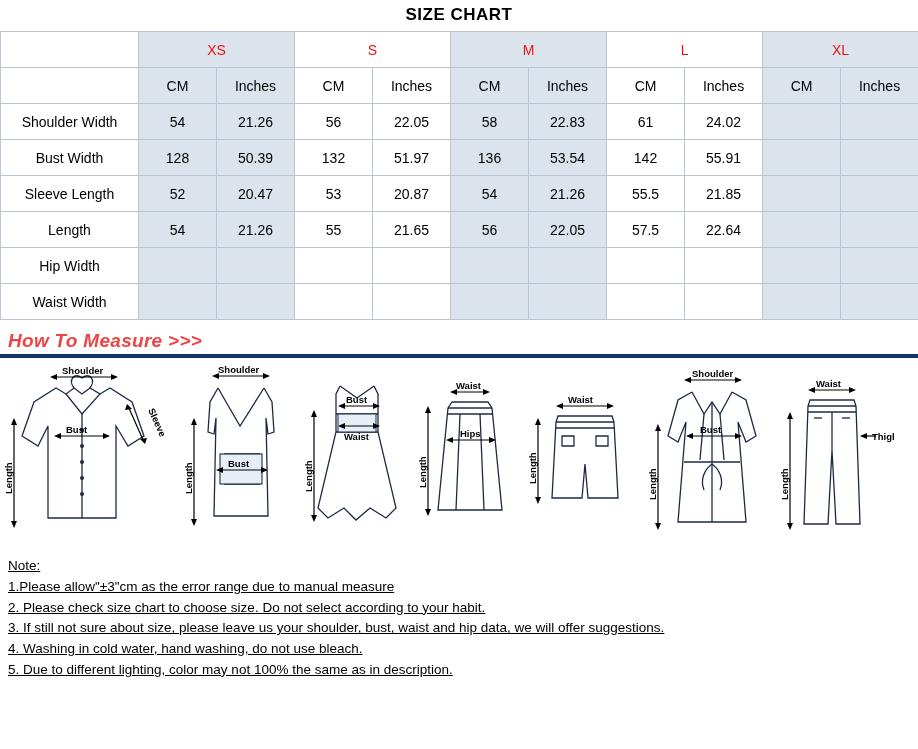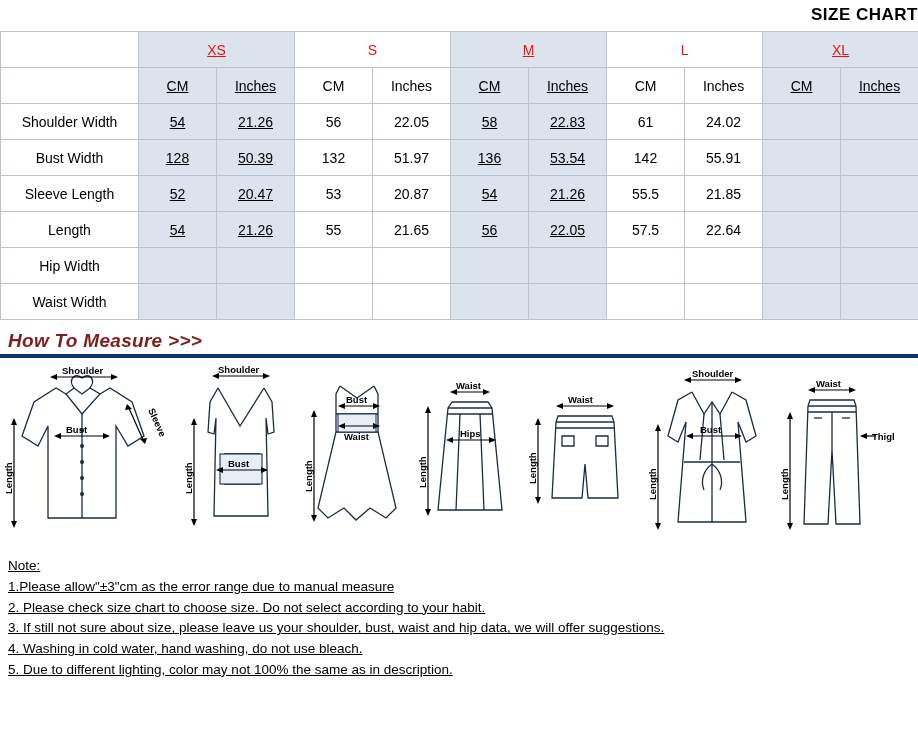--- a/index.html
+++ b/index.html
@@ -12,21 +12,21 @@
     width: 918px;
     height: 749px;
     font-family: "Liberation Sans", sans-serif;
     color: #000;
     overflow: hidden;
     position: relative;
   }
 
   
   .chart-title {
-    text-align: right;
+    text-align: center;
     font-size: 17px;
     font-weight: bold;
     letter-spacing: 0.5px;
     padding: 5px 0 6px 0;
   }
 
   
   table.size-table {
     border-collapse: collapse;
     width: 918px;
@@ -53,34 +53,34 @@
     font-size: 19px;
     font-weight: bold;
     color: #ee1111;
     height: 40px;
   }
   td.unit-head {
     font-size: 13px;
     font-weight: bold;
     height: 33px;
   }
-  .shade { background: #dbe3ec; text-decoration: underline; }
+  .shade { background: #dbe3ec; }
   .plain { background: #ffffff; }
   .blank-label { background: #ffffff; border-left: 1px solid #ffffff; border-top: 1px solid #ffffff; }
 
   
   .htm-wrap {
     margin-top: 8px;
     position: relative;
   }
   .htm-title {
     font-size: 19px;
     font-weight: bold;
     font-style: italic;
-    color: #7f1d1d;
+    color: #ef4444;
     padding: 2px 0 2px 8px;
     letter-spacing: 0.3px;
   }
   .htm-rule {
     height: 4px;
     background: #12346b;
     width: 918px;
   }
 
   

